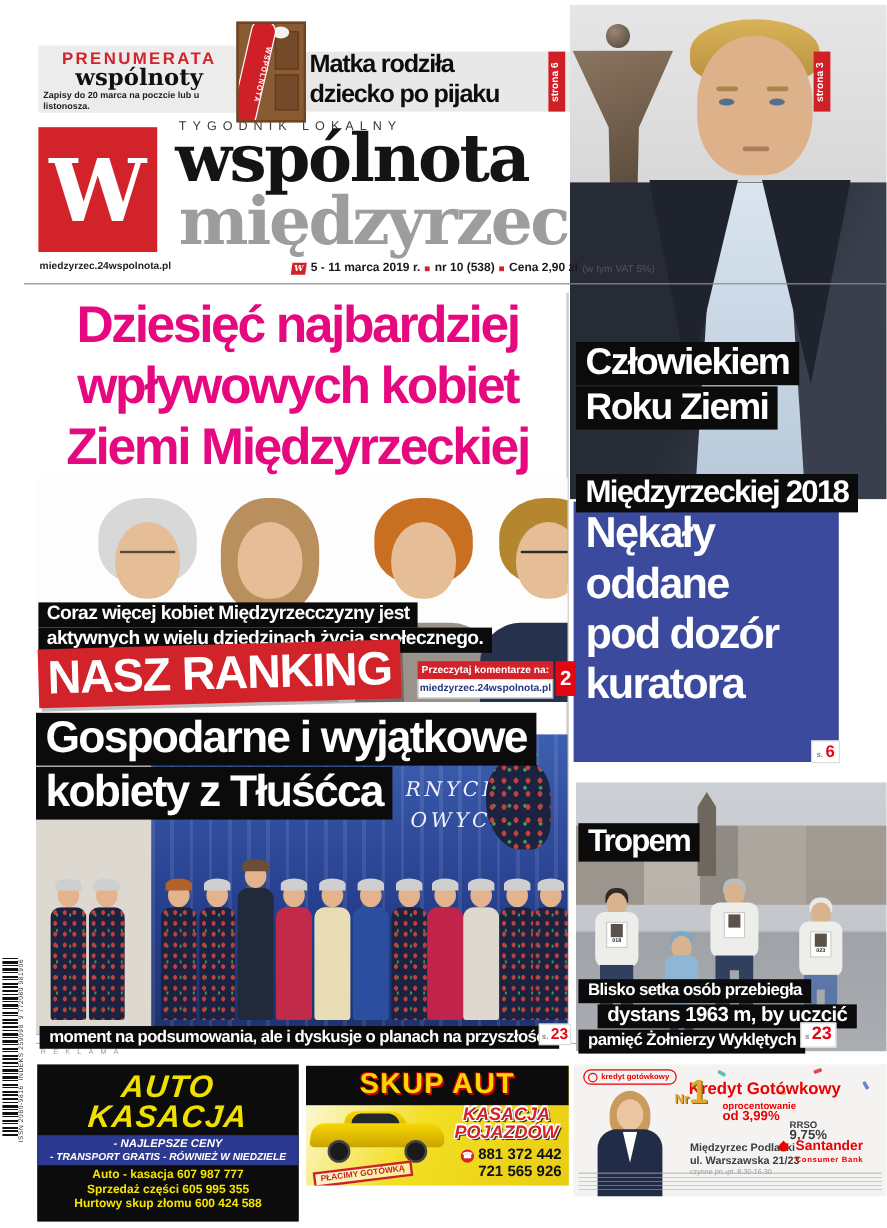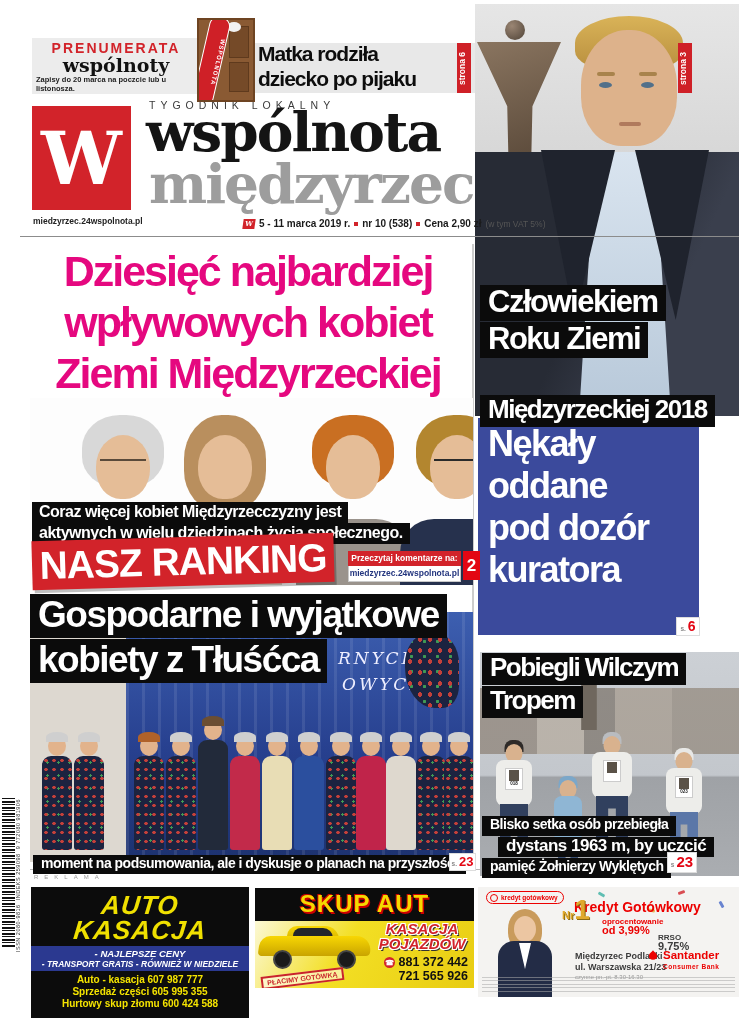--- a/index.html
+++ b/index.html
@@ -346,21 +346,20 @@
       <div class="run-legs"></div>
     </div>
     <div class="runner" style="left:186px;bottom:16px;width:36px;height:108px;">
       <div class="run-hat" style="background:#e8e8e6;"></div>
       <div class="run-head"></div>
       <div class="run-torso"></div>
       <div class="bib">023</div>
       <div class="run-legs" style="background:#5b77a8;"></div>
     </div>
   </div>
-  <div class="hl" style="left:482px;top:653px;font-size:26px;line-height:29px;">Pobiegli Wilczym</div>
   <div class="hl" style="left:482px;top:686px;font-size:26px;line-height:29px;">Tropem</div>
   <div class="hl" style="left:482px;top:816px;font-size:14px;line-height:17px;letter-spacing:-0.5px;">Blisko setka osób przebiegła</div>
   <div class="hl" style="left:498px;top:837px;font-size:17px;line-height:17px;letter-spacing:-0.5px;">dystans 1963 m, by uczcić</div>
   <div class="hl" style="left:482px;top:858px;font-size:14px;line-height:17px;letter-spacing:-0.5px;">pamięć Żołnierzy Wyklętych</div>
   <div class="badge" style="left:667px;top:852px;width:28px;height:19px;">
     <span class="s">s</span>
     <span class="n" style="font-size:15px;">23</span>
   </div>
 
   <div class="abs groupphoto">

